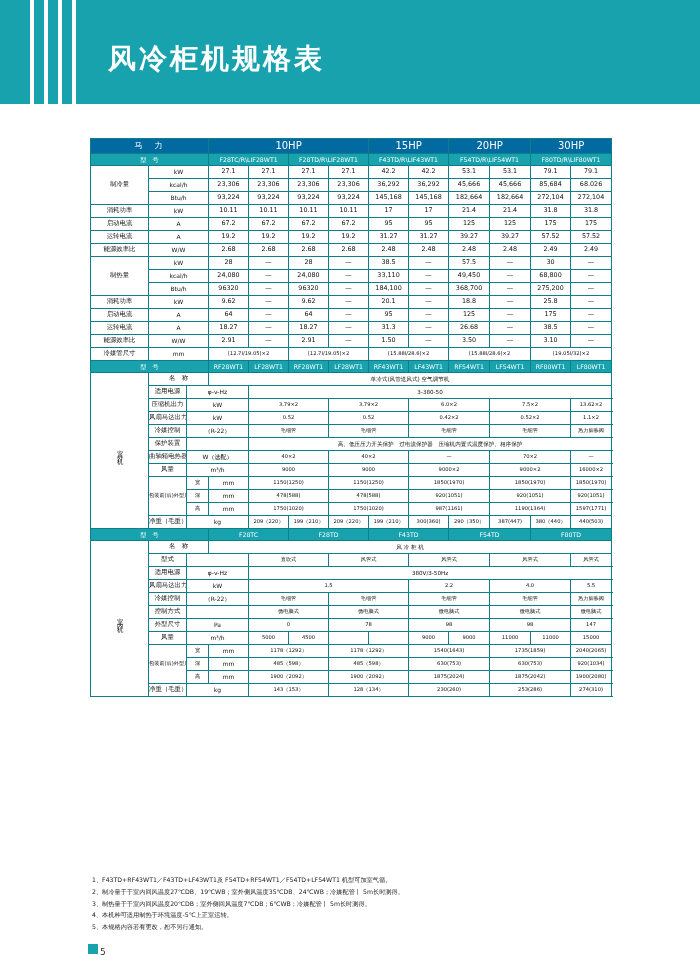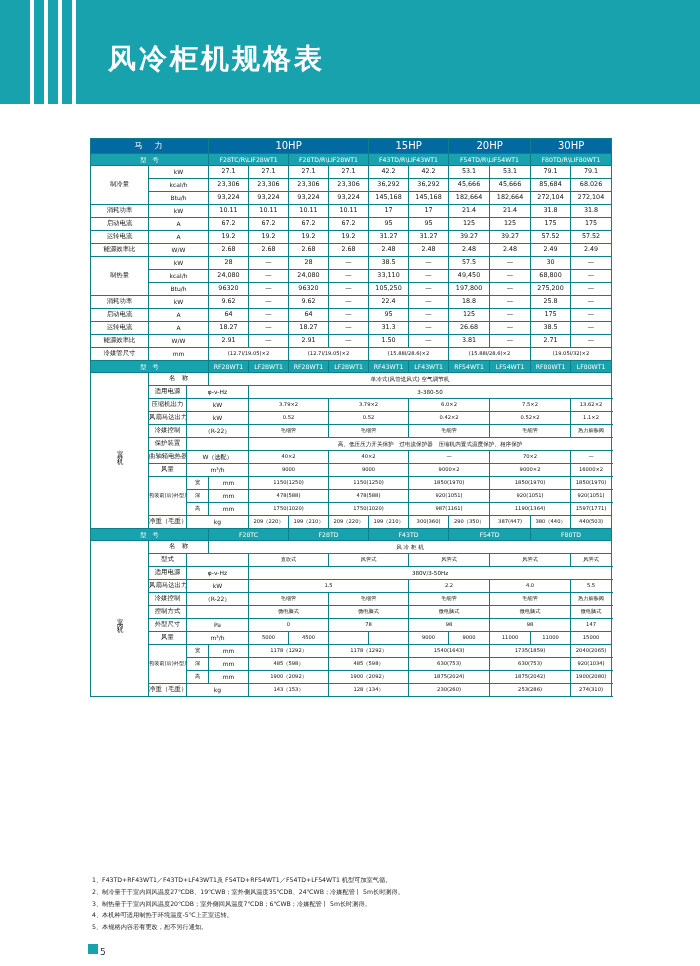--- a/index.html
+++ b/index.html
@@ -223,35 +223,35 @@
           <td>—</td>
           <td>68,800</td>
           <td>—</td>
         </tr>
         <tr>
           <td class="unit" colspan="2">Btu/h</td>
           <td>96320</td>
           <td>—</td>
           <td>96320</td>
           <td>—</td>
-          <td>105,250</td>
-          <td>—</td>
-          <td>197,800</td>
+          <td>184,100</td>
+          <td>—</td>
+          <td>368,700</td>
           <td>—</td>
           <td>275,200</td>
           <td>—</td>
         </tr>
         <tr>
           <td class="lbl">消耗功率</td>
           <td class="unit" colspan="2">kW</td>
           <td>9.62</td>
           <td>—</td>
           <td>9.62</td>
           <td>—</td>
-          <td>22.4</td>
+          <td>20.1</td>
           <td>—</td>
           <td>18.8</td>
           <td>—</td>
           <td>25.8</td>
           <td>—</td>
         </tr>
         <tr>
           <td class="lbl">启动电流</td>
           <td class="unit" colspan="2">A</td>
           <td>64</td>
@@ -281,23 +281,23 @@
         </tr>
         <tr>
           <td class="lbl">能源效率比</td>
           <td class="unit" colspan="2">W/W</td>
           <td>2.91</td>
           <td>—</td>
           <td>2.91</td>
           <td>—</td>
           <td>1.50</td>
           <td>—</td>
-          <td>3.81</td>
-          <td>—</td>
-          <td>2.71</td>
+          <td>3.50</td>
+          <td>—</td>
+          <td>3.10</td>
           <td>—</td>
         </tr>
         <tr>
           <td class="lbl">冷媒管尺寸</td>
           <td class="unit" colspan="2">mm</td>
           <td class="tiny" colspan="2">(12.7Ⅰ/19.05)×2</td>
           <td class="tiny" colspan="2">(12.7Ⅰ/19.05)×2</td>
           <td class="tiny" colspan="2">(15.88Ⅰ/28.6)×2</td>
           <td class="tiny" colspan="2">(15.88Ⅰ/28.6)×2</td>
           <td class="tiny" colspan="2">(19.05Ⅰ/32)×2</td>

